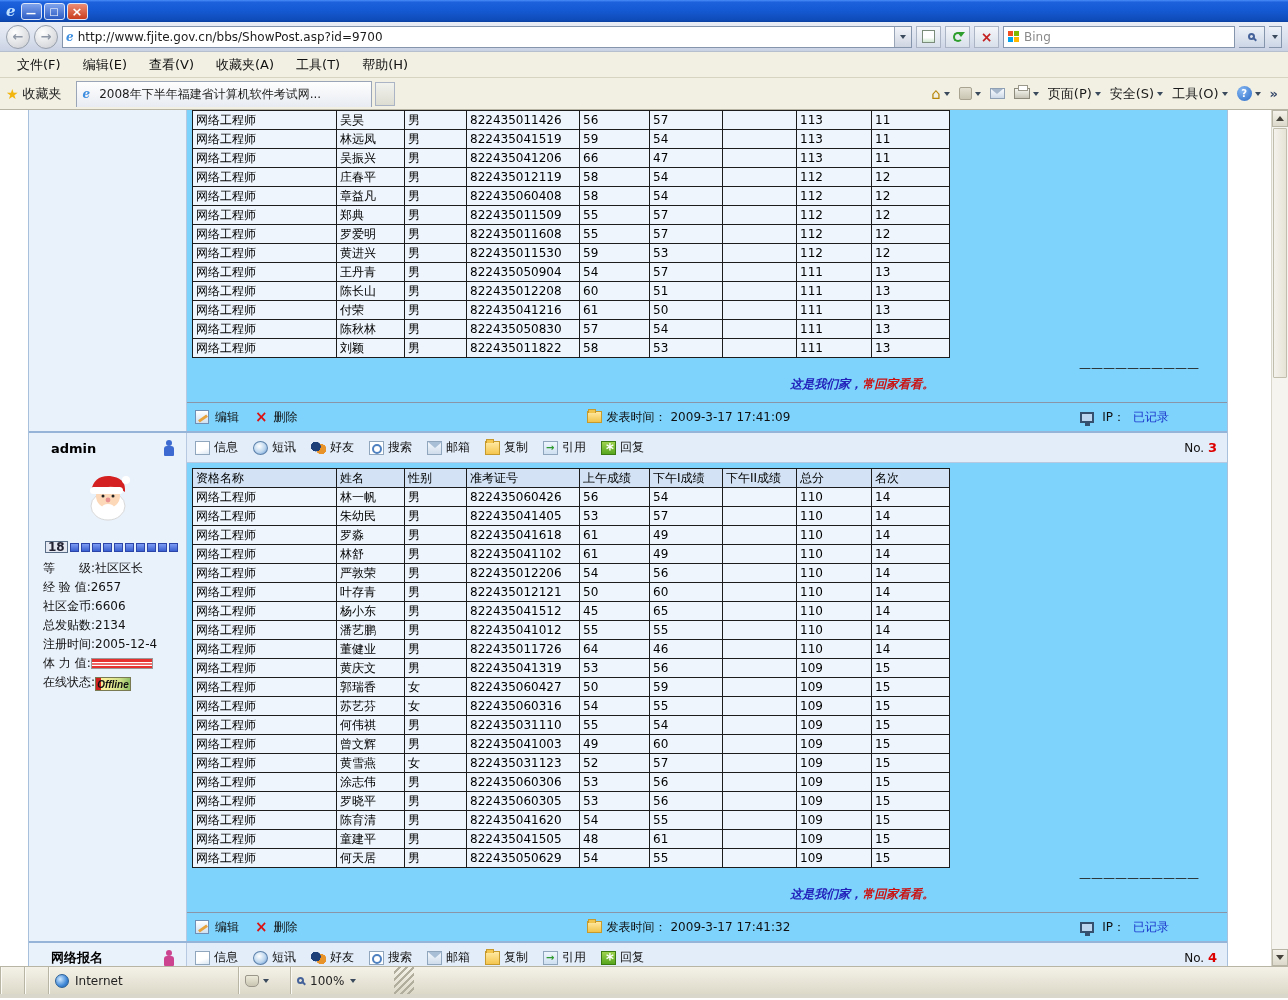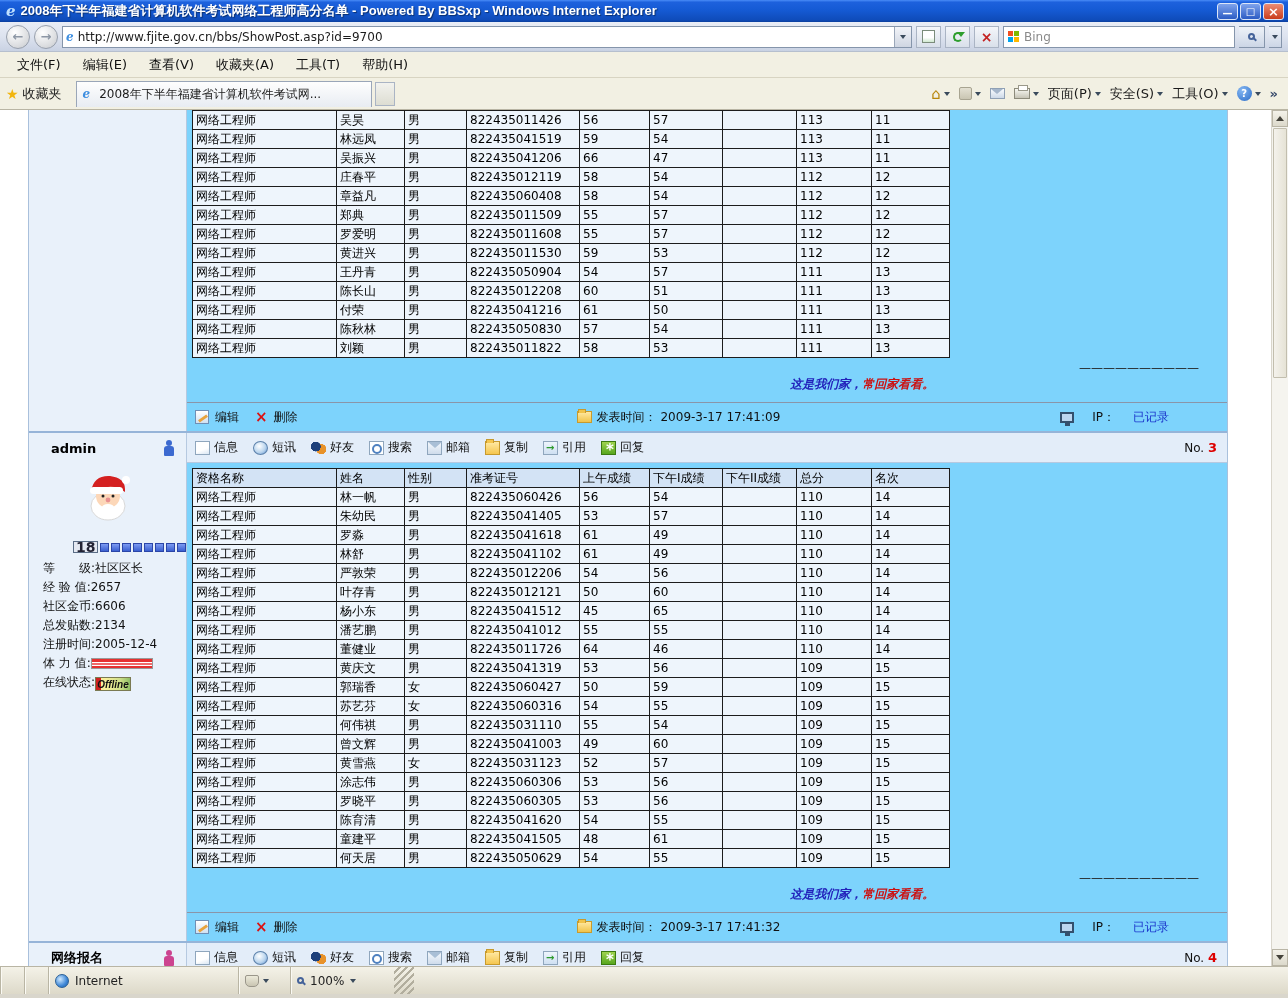--- a/index.html
+++ b/index.html
@@ -103,40 +103,40 @@
   .sigdash { text-align:right; padding:4px 28px 0 0; font-size:12px; color:#222; height:16px; line-height:12px; }
   .sig { padding:2px 0 4px 58%; font:italic bold 12px "DejaVu Sans", sans-serif; white-space:nowrap; }
   .sig .b { color:#2222bb; }
   .sig .r { color:#cc1111; }
   .hr { border-top:1px solid #8a95a8; margin-top:5px; }
   .actrow { display:flex; align-items:center; height:28px; padding:0 58px 0 8px; font-size:12px; color:#111; }
   .act-left { display:flex; align-items:center; gap:16px; }
   .act-left .itm { display:flex; align-items:center; gap:6px; }
   .act-mid { flex:1; display:flex; justify-content:center; }
   .act-mid .grp { display:flex; align-items:center; gap:4px; }
-  .act-right { display:flex; align-items:center; gap:18px; }
+  .act-right { display:flex; align-items:center; gap:8px; }
   .ip-val { color:#1a35cc; }
 
   .toolbar { display:flex; align-items:center; height:30px; background:#e3edf9;
     border-bottom:1px solid #b6c9e0; padding:0 10px 0 8px; }
   .pbtn { display:flex; align-items:center; gap:4px; margin-right:15px; font-size:12px; color:#111; }
   .tno { margin-left:auto; font-size:12px; color:#111; }
   .tno b { color:#dd0000; font-size:13px; }
 
   .author { display:flex; align-items:center; justify-content:space-between;
     height:30px; padding:0 12px 0 22px; font-weight:bold; font-size:13px; color:#000; }
   .person { width:10px; height:16px; position:relative; display:inline-block; }
   .person::before { content:""; position:absolute; top:0; left:2px; width:6px; height:6px; border-radius:50%; background:#3c6ad0; }
   .person::after { content:""; position:absolute; top:6px; left:0; width:10px; height:10px; border-radius:3px 3px 1px 1px; background:#3c6ad0; }
   .person.female::before, .person.female::after { background:#cc4490; }
 
   .avatar-box { display:flex; justify-content:center; padding:6px 0 10px; }
   .lvrow { display:flex; align-items:center; gap:2px; padding:8px 2px 4px 16px; }
-  .lv-badge { border:1px solid #5a6d86; background:#e4e9f2; font-size:14px; font-weight:bold;
-    padding:0 2px; line-height:10px; color:#223;margin-left:28px; }
+  .lv-badge { border:1px solid #5a6d86; background:#e4e9f2; font-size:12px; font-weight:bold;
+    padding:0 2px; line-height:10px; color:#223; }
   .lv-sq { width:9px; height:9px; background:linear-gradient(#7c9bf2,#3a5fd0); border:1px solid #2b46a8; }
   .stats { padding-top:2px; }
   .stat { font-size:12px; line-height:19px; padding-left:14px; white-space:nowrap; color:#111; }
   .hp-bar { display:inline-block; vertical-align:-2px; width:62px; height:11px; border:1px solid #999;
     background:linear-gradient(to bottom,#e63030 0 3px,#ffffff 3px 4px,#f06a6a 4px 6px,#ffffff 6px 7px,#e63030 7px 11px); }
   .offline-btn { display:inline-block; vertical-align:-2px; width:36px; height:14px; border:1px solid #7a7a52;
     background:linear-gradient(90deg,#cf2020 0 5px,#f7ef9a 5px 30%,#cfe08a 70%,#8fbf64);
     font:italic bold 10px "Liberation Sans", sans-serif; text-align:center; line-height:13px; color:#111; }
 
   
@@ -189,21 +189,20 @@
     background:radial-gradient(circle at 35% 35%,#cfe9ff,#3f87d6 60%,#1f5fa8); border:1px solid #2a5f96; }
   .shield-glyph { width:14px; height:12px; background:linear-gradient(#eceada,#c9c5b2); border:1px solid #9a968a; border-radius:2px 2px 5px 5px; margin-right:4px; }
   .grip { width:20px; background:repeating-linear-gradient(135deg, rgba(0,0,0,0) 0 3px, #b2ae9e 3px 5px); }
   .win-edge { height:4px; background:#d9d6cc; }
 </style>
 </head>
 <body>
 
 <div class="titlebar">
   <span class="ie-logo">e</span>
-  <span class="title-text">2008年下半年福建省计算机软件考试网络工程师高分名单 - Powered By BBSxp - Windows Internet Explorer</span>
   <span class="winbtns">
     <span class="wbtn wbtn-min"></span>
     <span class="wbtn wbtn-max"></span>
     <span class="wbtn close wbtn-close"></span>
   </span>
 </div>
 
 <div class="navbar">
   <span class="nav-circle">←</span>
   <span class="nav-circle">→</span>

